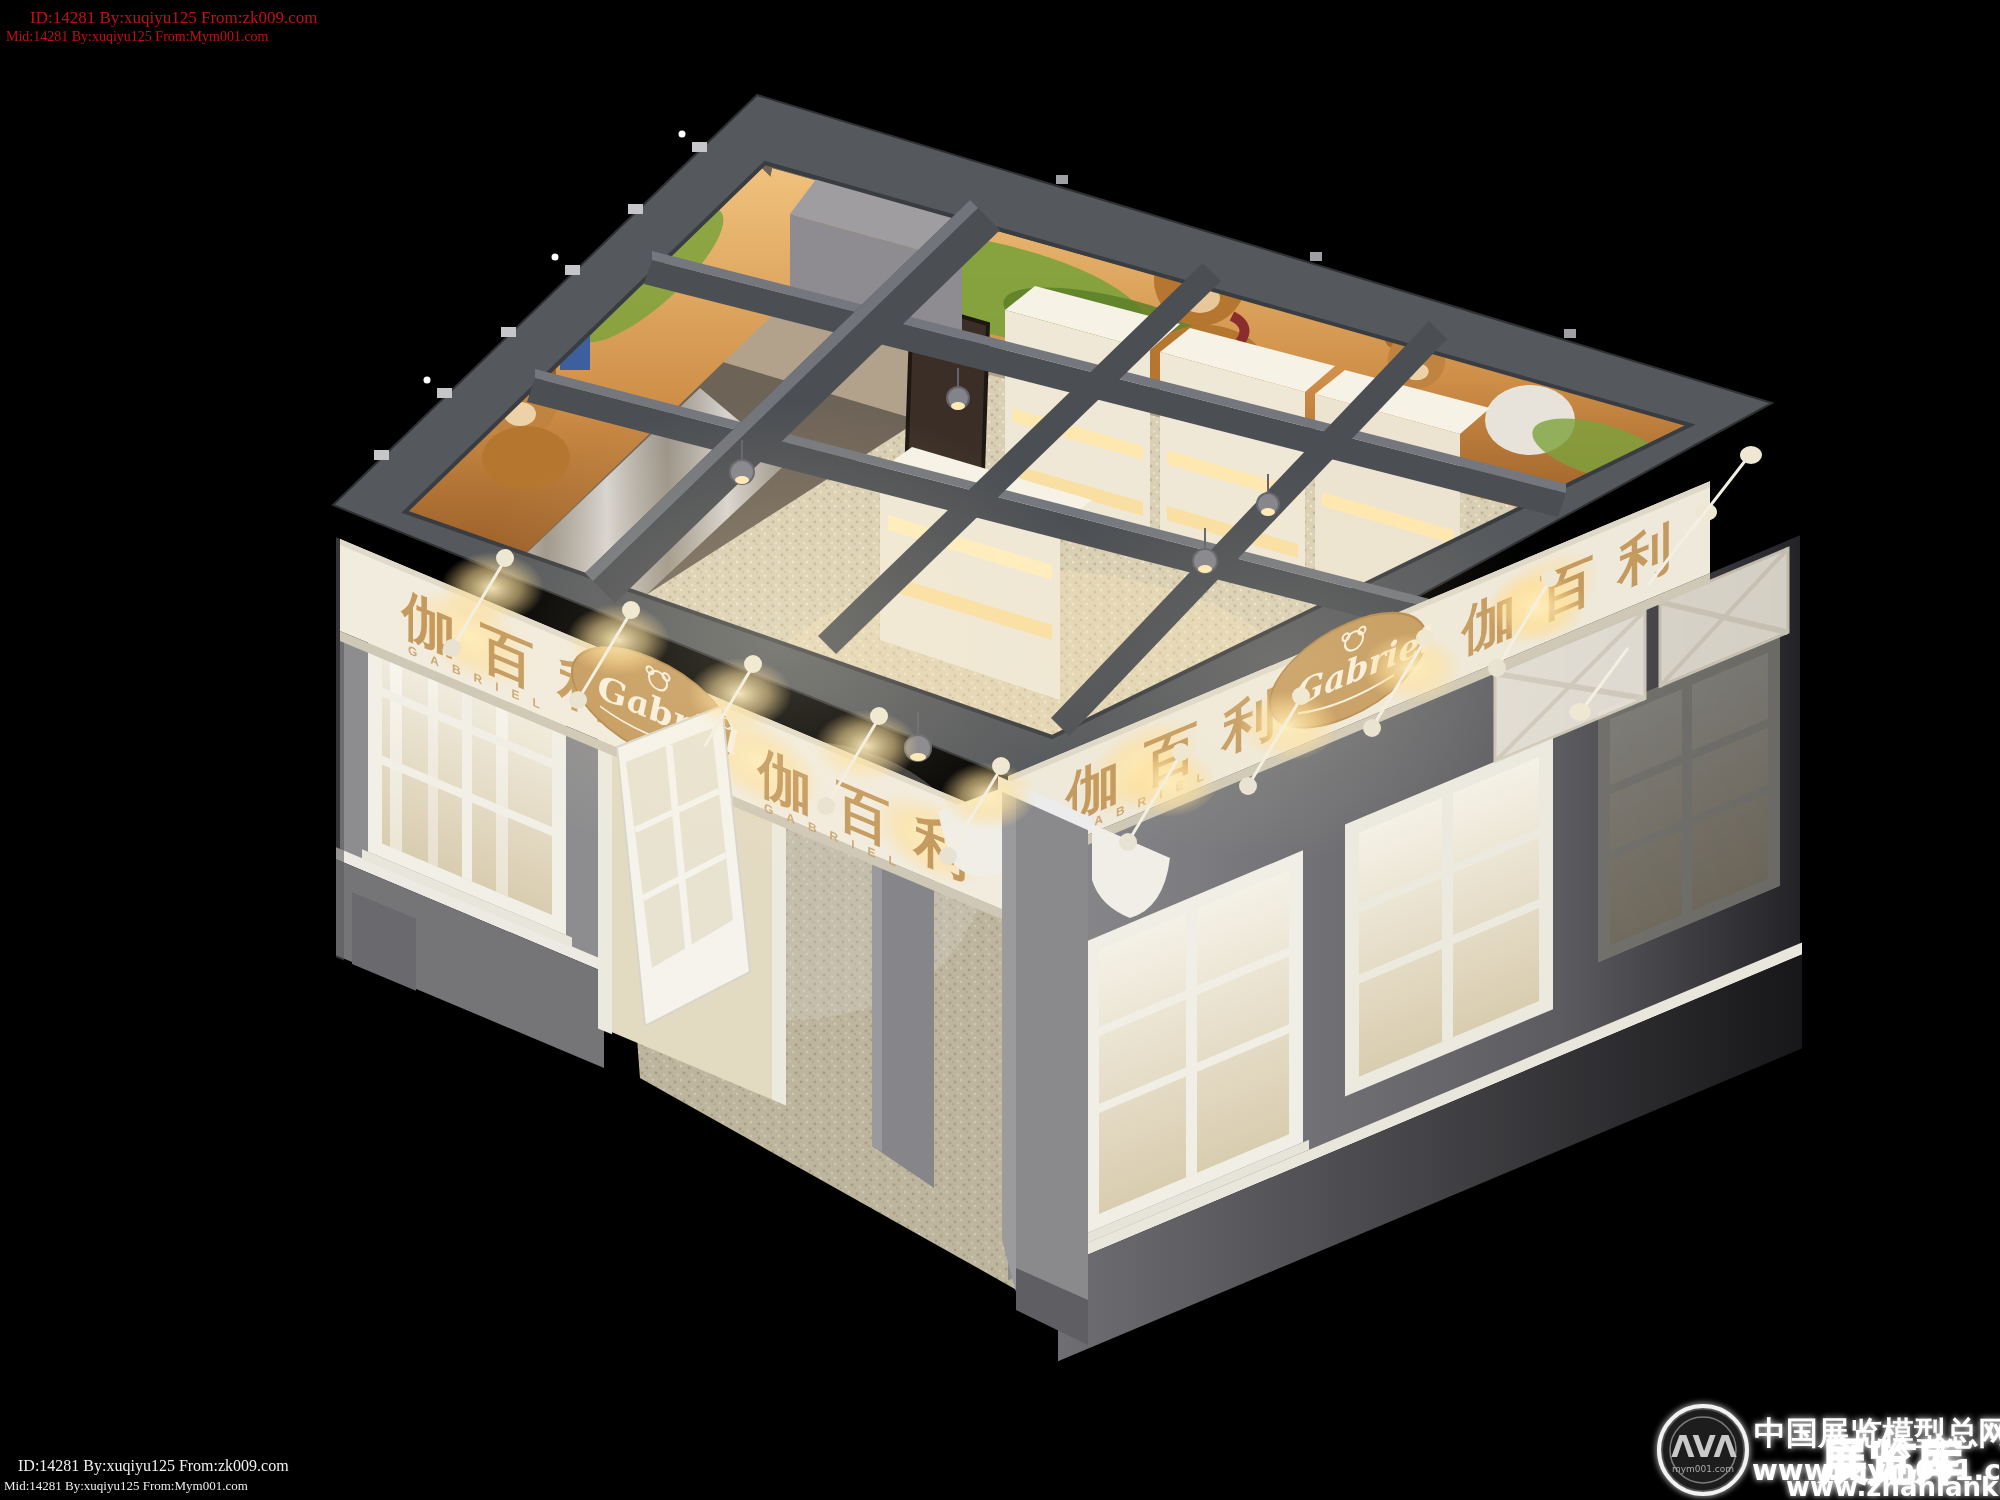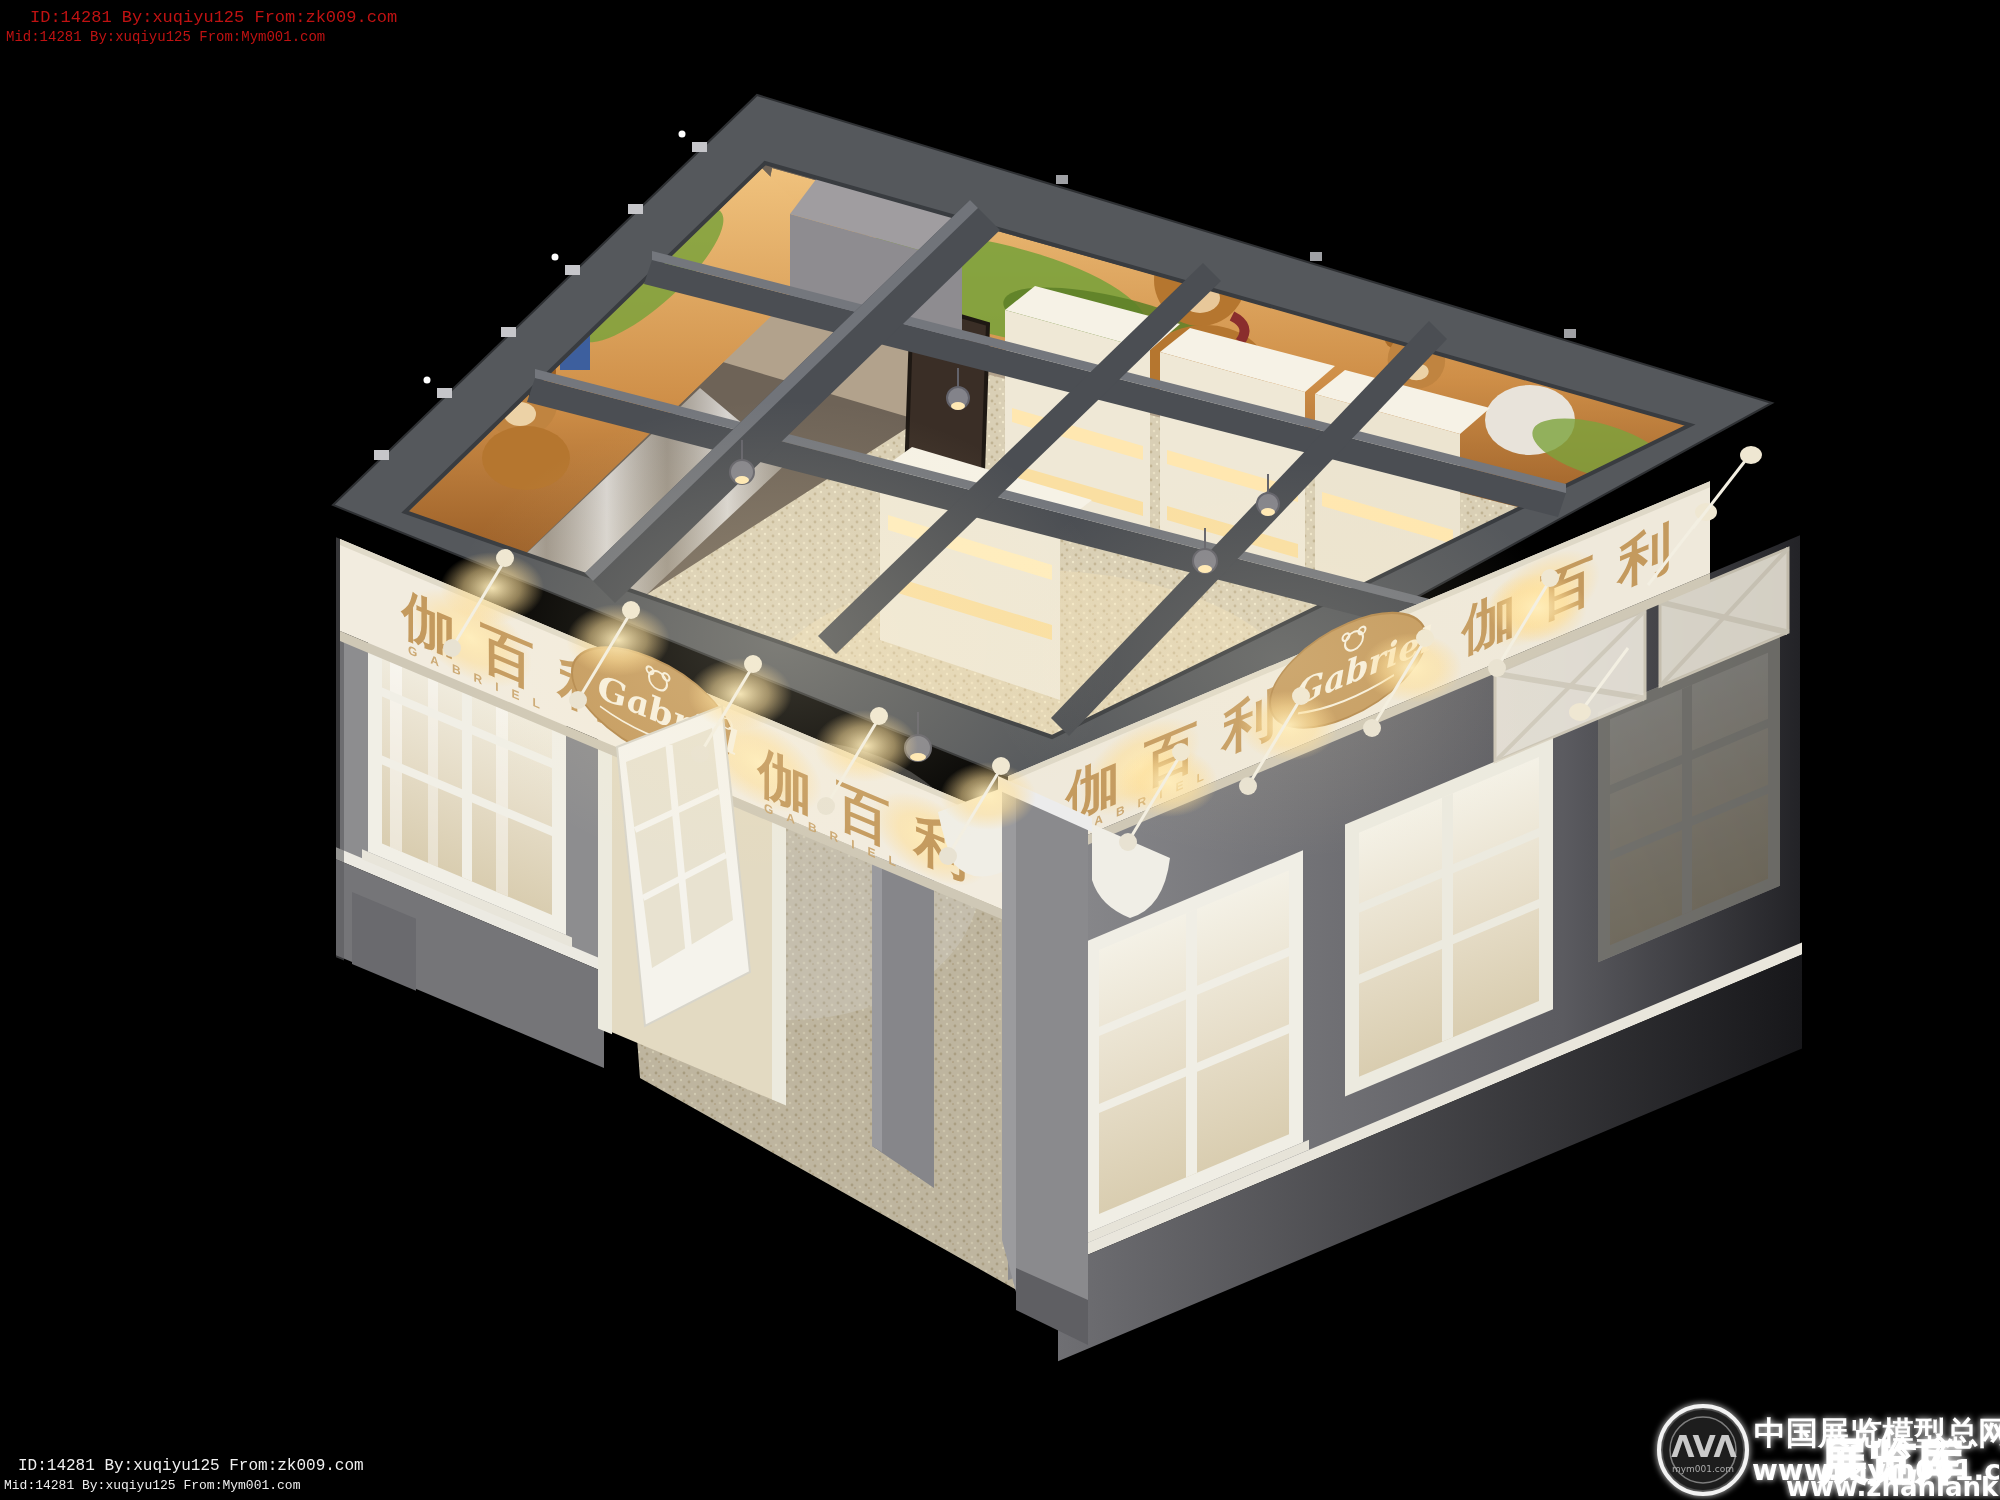--- a/index.html
+++ b/index.html
@@ -1,19 +1,19 @@
 <!DOCTYPE html>
 <html><head>
 <meta charset="utf-8">
 <style>
   html,body{margin:0;padding:0;background:#000;}
   .stage{position:relative;width:2000px;height:1500px;background:#000;overflow:hidden;
          font-family:"Liberation Sans",sans-serif;}
   .stage svg{position:absolute;left:0;top:0;}
-  .wm{position:absolute;white-space:nowrap;font-family:Liberation Mono, monospace;line-height:1;}
+  .wm{position:absolute;white-space:nowrap;font-family:Liberation Serif, serif;line-height:1;}
   .wm-tl1{left:30px;top:9px;font-size:17px;color:#c01212;}
   .wm-tl2{left:6px;top:30px;font-size:14px;color:#c01212;}
   .wm-bl1{left:18px;top:1458px;font-size:16px;color:#f0f0f0;}
   .wm-bl2{left:4px;top:1479px;font-size:13px;color:#ededed;}
   .brand-cn{font-family:"DejaVu Sans",sans-serif;font-weight:bold;}
   .brand-en{font-family:"Liberation Sans",sans-serif;font-weight:bold;}
   .script{font-family:"DejaVu Serif",serif;font-style:italic;font-weight:bold;}
   .wmcn{font-family:"DejaVu Sans",sans-serif;font-weight:bold;}
 </style>
 </head>

